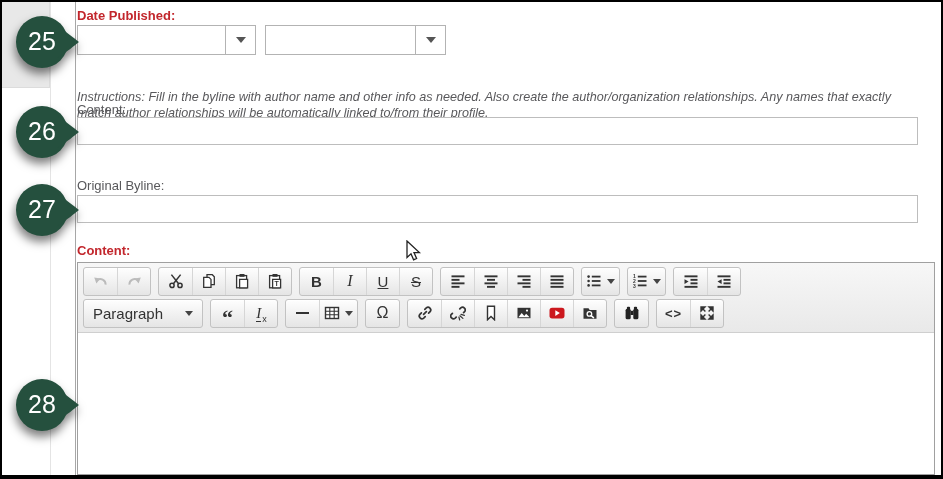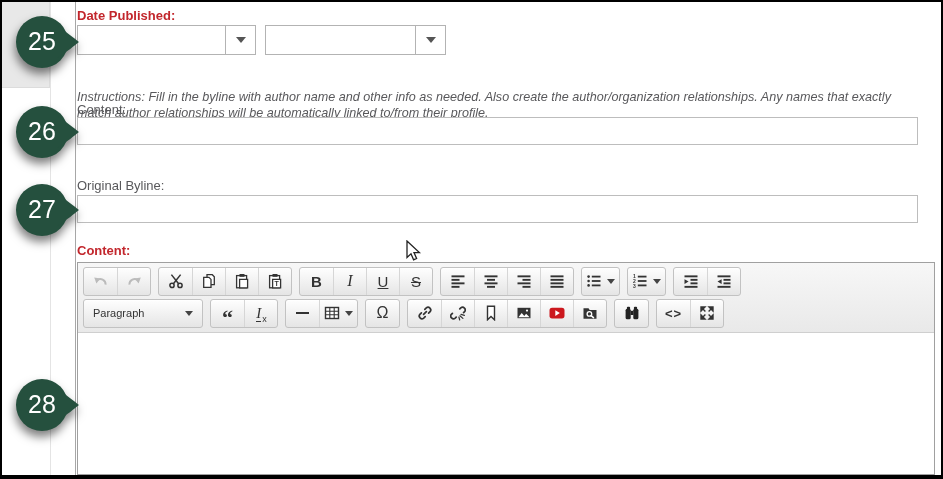--- a/index.html
+++ b/index.html
@@ -42,21 +42,21 @@
   .txt-ic{font-size:15px;color:var(--ink);line-height:1;}
   .b-ic{font-weight:800;}
   .i-ic{font-style:italic;font-family:"Liberation Serif",serif;font-size:16px;}
   .u-ic{text-decoration:underline;}
   .s-ic{text-decoration:line-through;}
   .quote-ic{font-family:"Liberation Serif",serif;font-weight:bold;font-size:22px;line-height:.4;position:relative;top:5px;}
   .rf-main{font-style:italic;font-family:"Liberation Serif",serif;font-size:15px;color:var(--ink);border-bottom:1px solid #333;}
   .rf-sub{font-size:9px;color:var(--ink);position:relative;top:4px;left:1px;}
   .code-ic{font-size:13px;font-weight:bold;letter-spacing:1px;}
   .hr-ic{width:13px;height:2px;background:#333;}
-  .format-btn{width:118px;justify-content:space-between;padding:0 9px;font-size:11px;color:#333;}
+  .format-btn{width:118px;justify-content:space-between;padding:0 9px;font-size:15px;color:#333;}
   .edit-area{flex:1;background:#fff;}
   .disabled svg{opacity:.55;}
 
   .cursor{position:absolute;left:403px;top:238px;z-index:9;}
 </style>
 </head>
 <body>
 
 <div class="canvas">
   <div class="inner">

